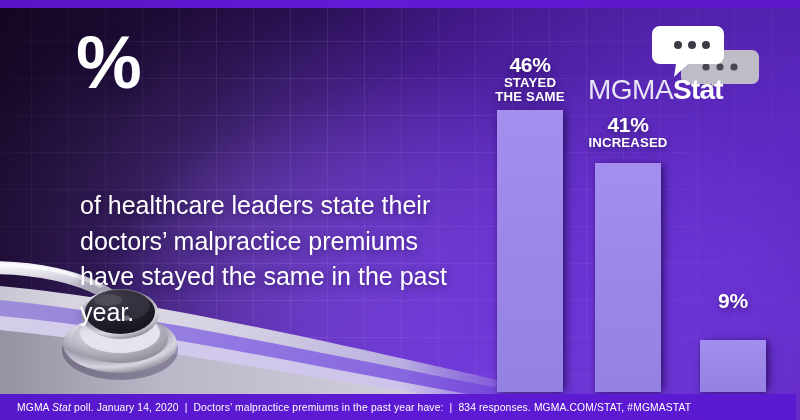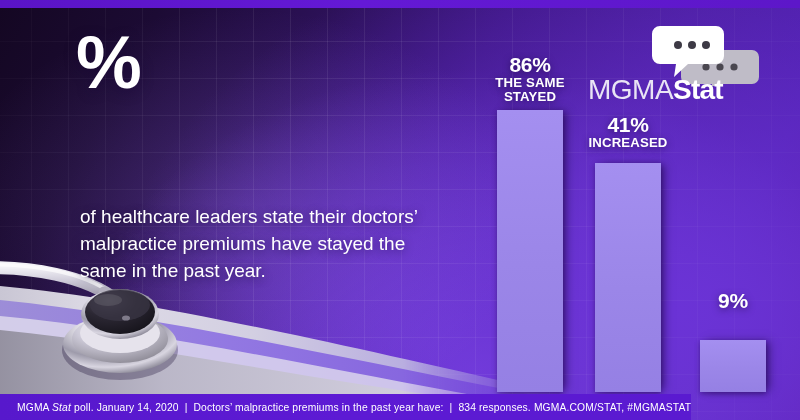--- a/index.html
+++ b/index.html
@@ -42,21 +42,21 @@
     background:radial-gradient(ellipse 420px 300px at 30% 52%, rgba(168,130,245,.22) 0%, rgba(168,130,245,0) 70%);
   }
   .swoosh-layer{position:absolute;left:0;top:0;width:800px;height:420px;}
 
   
   .top-accent{
     position:absolute;left:0;top:0;width:800px;height:8px;
     background:linear-gradient(90deg,#5a14c6 0%,#6419d6 45%,#5d17c9 100%);
   }
   .footer-bar{
-    position:absolute;left:0;bottom:0;width:691px;height:26px;
+    position:absolute;left:0;bottom:0;width:796px;height:26px;
     background:linear-gradient(90deg,#5718cc 0%,#5d1ad4 50%,#5a1ad0 100%);
     display:flex;align-items:center;
   }
   .footer-text{
     color:#fff;font-size:10.3px;letter-spacing:.15px;
     white-space:nowrap;padding-left:17px;
   }
   .footer-text i{font-style:italic;}
   .footer-sep{padding:0 6px;}
 
@@ -70,22 +70,22 @@
     font-size:148px;line-height:.84;font-weight:bold;
     letter-spacing:-5px;
     text-shadow:0 3px 14px rgba(20,0,50,.45);
   }
   .big-pct{
     font-size:74px;line-height:1;font-weight:bold;
     margin-top:8px;margin-left:2px;letter-spacing:-2px;
     text-shadow:0 3px 14px rgba(20,0,50,.45);
   }
   .subhead{
-    position:absolute;left:80px;top:204px;width:372px;
-    color:#fff;font-size:19px;line-height:1.42;
+    position:absolute;left:80px;top:188px;width:372px;
+    color:#fff;font-size:25px;line-height:1.42;
     text-shadow:0 2px 9px rgba(20,0,50,.5);
   }
 
   
   .logo{position:absolute;right:16px;top:26px;width:196px;height:80px;}
   .logo-wordmark{
     position:absolute;left:0;bottom:2px;
     font-size:28px;line-height:1;white-space:nowrap;
   }
   .logo-mgma{color:#e9e4f5;font-weight:300;letter-spacing:-.5px;}
@@ -212,23 +212,23 @@
         <circle cx="110" cy="21" r="4" fill="#3d3a45"></circle>
         <circle cx="124" cy="21" r="4" fill="#3d3a45"></circle>
       </g>
     </svg>
     <div class="logo-wordmark">
       <span class="logo-mgma">MGMA</span><span class="logo-stat">Stat</span>
     </div>
   </div>
 
   <div class="bar-label" style="left:470px;top:54px;width:120px;">
-    <span class="bar-value">86%</span>
+    <span class="bar-value">46%</span>
+    <span class="bar-cat">STAYED</span>
     <span class="bar-cat">THE SAME</span>
-    <span class="bar-cat">STAYED</span>
   </div>
   <div class="bar" style="left:497px;top:110px;width:66px;height:282px;"></div>
 
   <div class="bar-label" style="left:568px;top:114px;width:120px;">
     <span class="bar-value">41%</span>
     <span class="bar-cat">INCREASED</span>
   </div>
   <div class="bar" style="left:595px;top:163px;width:66px;height:229px;"></div>
 
   <div class="bar-label" style="left:673px;top:290px;width:120px;">

